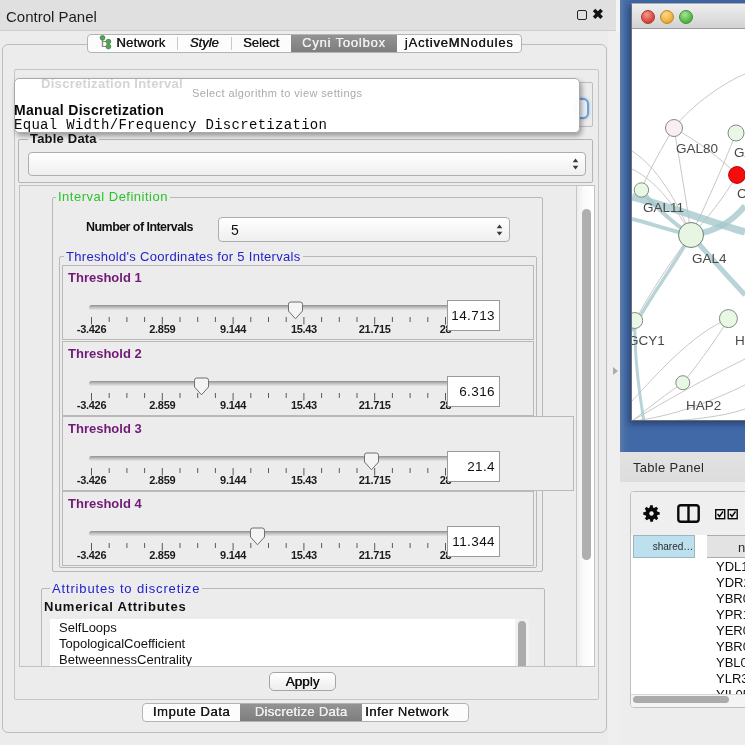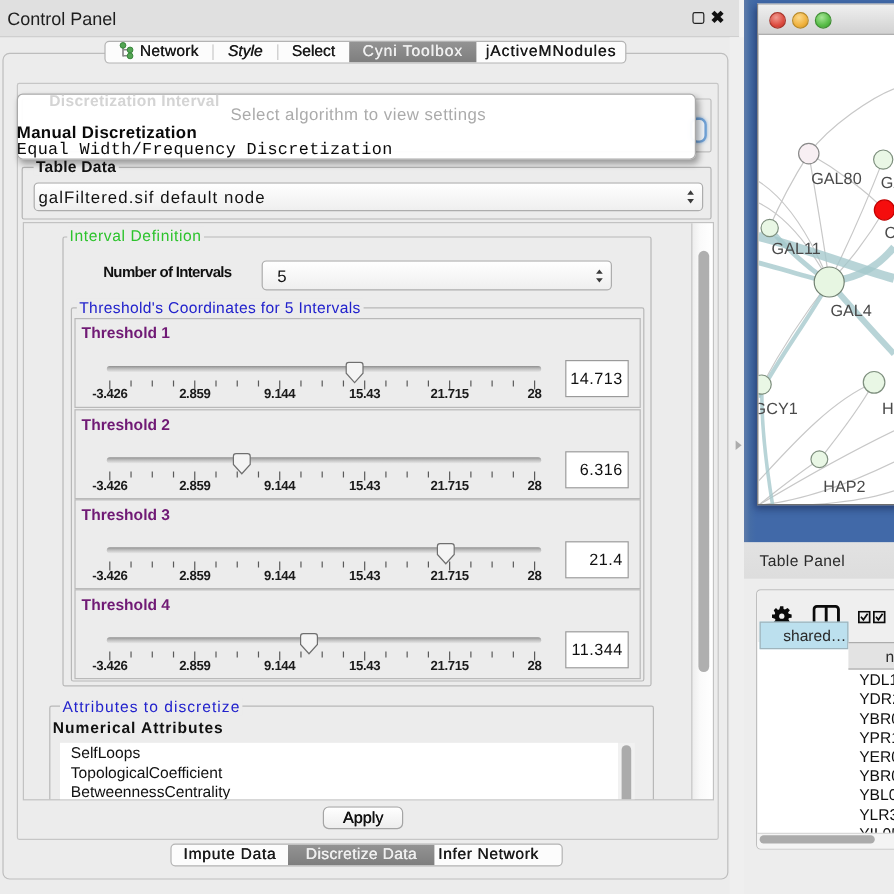--- a/index.html
+++ b/index.html
@@ -33,21 +33,21 @@
     border:1px solid #ADADAD;border-radius:4px;font-size:14px;color:#111;
     display:flex;align-items:center;}
   .combo .arrows{position:absolute;right:6px;top:0;height:100%;display:flex;flex-direction:column;
     justify-content:center;line-height:6px;font-size:7px;color:#333;}
   
   .trow{position:absolute;left:42px;width:470px;height:73px;background:#ECECEC;
     border:1px solid #B9B9B9;}
   .tlabel{position:absolute;left:5px;top:4px;font-size:13px;font-weight:bold;color:#701a75;}
   .track{position:absolute;left:26px;top:39px;width:362px;height:5px;border-radius:3px;
     background:linear-gradient(180deg,#8F8F8F,#BDBDBD 45%,#E6E6E6);}
-  .vfield{position:absolute;left:408px;top:34px;width:53px;height:31px;background:#FFF;
+  .vfield{position:absolute;left:384px;top:34px;width:53px;height:31px;background:#FFF;
     border:1px solid #9A9A9A;font-size:13.5px;color:#111;display:flex;align-items:center;
     justify-content:flex-end;padding-right:4px;box-sizing:border-box;letter-spacing:0.4px;}
   .ticks{position:absolute;left:0;top:50px;}
   .ticklabels{position:absolute;top:57px;left:0;font-size:11px;font-weight:bold;color:#1A1A1A;letter-spacing:-0.3px;}
   .ticklabels span{position:absolute;transform:translateX(-50%);white-space:nowrap;}
   .thumb{position:absolute;top:35px;width:17px;height:19px;}
   
   #popup{left:14px;top:78px;width:564px;height:53px;background:rgba(255,255,255,0.96);
     border:1px solid #A9A9A9;border-radius:5px;box-shadow:2px 3px 5px rgba(0,0,0,0.35);}
   
@@ -93,21 +93,20 @@
     <div class="seg" style="width:124px;letter-spacing:0.8px;">jActiveMNodules</div>
   </div>
 
   <div class="abs" id="cynipanel"></div>
 
   <div class="abs groupbox" style="left:18px;top:82px;width:573px;height:43px;"></div>
 
   <div class="abs groupbox" style="left:18px;top:139px;width:573px;height:42px;border-color:#B5B5B5;"></div>
   <div class="abs gtitle b" style="left:28px;top:131px;color:#141414;background:#ECECEC;font-weight:bold;letter-spacing:0.2px;">Table Data</div>
   <div class="combo" style="left:28px;top:152px;width:556px;height:22px;">
-    <span style="margin-left:3px;letter-spacing:0.9px;">galFiltered.sif default node</span>
     <span class="arrows">
         <svg width="7" height="12" viewBox="0 0 7 12">
           <path d="M3.5,0.5 L6.3,4.2 L0.7,4.2 Z" fill="#3A3A3A"></path>
           <path d="M3.5,11.5 L6.3,7.8 L0.7,7.8 Z" fill="#3A3A3A"></path>
         </svg>
       </span>
   </div>
 
   <div class="abs" style="left:19px;top:185px;width:576px;height:482px;border:1px solid #C2C2C2;background:#ECECEC;box-sizing:border-box;overflow:hidden;">
     <div class="abs" style="left:0;top:0;width:557px;height:482px;overflow:hidden;" id="scrollcontent">
@@ -199,21 +198,21 @@
         <div class="ticklabels">
             <span style="left:28.5px;">-3.426</span>
             <span style="left:99.3px;">2.859</span>
             <span style="left:170.1px;">9.144</span>
             <span style="left:240.9px;">15.43</span>
             <span style="left:311.7px;">21.715</span>
             <span style="left:382.5px;">28</span>
           </div>
         <div class="vfield">6.316</div>
       </div>
-      <div class="trow" style="top:230px;">
+      <div class="trow" style="top:230px;padding-left:40px;">
         <div class="tlabel">Threshold 3</div>
         <div class="track"></div>
         <svg class="thumb" style="left:300px;" width="17" height="19" viewBox="0 0 17 19">
             <path d="M1.5,3.2 Q1.5,1 3.7,1 L13.3,1 Q15.5,1 15.5,3.2 L15.5,10 L8.5,17.8 L1.5,10 Z" fill="#F4F4F4" stroke="#6F6F6F" stroke-width="1"></path>
           </svg>
         <svg class="ticks" width="470" height="9">
             <line x1="28.5" y1="1" x2="28.5" y2="8.5" stroke="#5A5A5A" stroke-width="1"></line>
             <line x1="46.2" y1="1" x2="46.2" y2="6" stroke="#5A5A5A" stroke-width="1"></line>
             <line x1="63.9" y1="1" x2="63.9" y2="6" stroke="#5A5A5A" stroke-width="1"></line>
             <line x1="81.6" y1="1" x2="81.6" y2="6" stroke="#5A5A5A" stroke-width="1"></line>
@@ -303,21 +302,21 @@
   <div class="abs tabgroup" id="bottabs">
     <div class="seg" style="width:97px;letter-spacing:0.6px;">Impute Data</div>
     <div class="seg sel" style="width:122px;letter-spacing:0.3px;">Discretize Data</div>
     <div class="seg" style="width:90px;letter-spacing:0.5px;">Infer Network</div>
   </div>
 
   <div class="abs" style="left:575px;top:98px;width:14px;height:21px;background:#EDF2F8;border:2px solid #6FA0D4;border-radius:6px;box-sizing:border-box;box-shadow:0 0 3px rgba(111,160,212,0.8);"></div>
 
   <div class="abs" id="popup">
     <div class="abs" style="left:26px;top:-3px;font-size:13px;font-weight:bold;color:#D4D4D4;letter-spacing:0.3px;">Discretization Interval</div>
-    <div class="abs" style="left:177px;top:8px;font-size:14px;color:#ABABAB;letter-spacing:0.4px;">Select algorithm to view settings</div>
+    <div class="abs" style="left:177px;top:8px;font-size:11px;color:#ABABAB;letter-spacing:0.4px;">Select algorithm to view settings</div>
     <div class="abs" style="left:-1px;top:23px;font-size:14px;font-weight:bold;color:#0A0A0A;letter-spacing:0.3px;">Manual Discretization</div>
     <div class="abs" style="left:-1px;top:38px;font-size:14px;color:#0A0A0A;letter-spacing:0.3px;font-family:Liberation Mono, monospace;">Equal Width/Frequency Discretization</div>
   </div>
 
   <div class="abs" style="left:608px;top:31px;width:12px;height:714px;background:#EFEFEF;"></div>
   <div class="abs" style="left:616px;top:0;width:4px;height:31px;background:#F3F3F3;"></div>
   <div class="abs" id="blue"></div>
   <div class="abs" id="netwin">
     <div class="abs" id="nettitle"></div>
     <div class="light" style="left:9px;background:radial-gradient(circle at 40% 30%,#F09A90,#DD4B40 60%,#B83228);border:0.5px solid #A8352B;"></div>
@@ -388,21 +387,21 @@
       <rect x="1.3" y="1.3" width="20.4" height="16.4" rx="2.5" fill="none" stroke="#0A0A0A" stroke-width="2.4"></rect>
       <line x1="11.5" y1="1.3" x2="11.5" y2="17.7" stroke="#0A0A0A" stroke-width="2.4"></line>
     </svg>
     <svg class="abs" style="left:84px;top:17px;" width="24" height="11" viewBox="0 0 24 11">
       <rect x="0.7" y="0.7" width="9" height="9" fill="none" stroke="#0A0A0A" stroke-width="1.4"></rect>
       <path d="M2.5,5 L4.5,7.5 L8,2.5" fill="none" stroke="#0A0A0A" stroke-width="1.4"></path>
       <rect x="13.2" y="0.7" width="9" height="9" fill="none" stroke="#0A0A0A" stroke-width="1.4"></rect>
       <path d="M15,5 L17,7.5 L20.5,2.5" fill="none" stroke="#0A0A0A" stroke-width="1.4"></path>
     </svg>
 
-    <div class="abs" style="left:2px;top:26px;width:74px;height:23px;background:#BCE0EE;border:1px solid #9FB4BC;box-sizing:border-box;display:flex;align-items:center;justify-content:center;padding-left:18px;font-size:13px;color:#2A2A2A;">shared…</div>
+    <div class="abs" style="left:2px;top:43px;width:62px;height:23px;background:#BCE0EE;border:1px solid #9FB4BC;box-sizing:border-box;display:flex;align-items:center;justify-content:center;padding-left:18px;font-size:10px;color:#2A2A2A;">shared…</div>
     <div class="abs" style="left:76px;top:43px;width:54px;height:23px;background:#E3E3E3;border:1px solid #ACACAC;border-left:none;box-sizing:border-box;display:flex;align-items:center;justify-content:flex-end;font-size:13px;color:#2A2A2A;">
         <span style="position:absolute;left:31px;top:4px;">na…</span>
       </div>
 
     <div class="abs" style="left:85px;top:67px;width:45px;font-size:13px;color:#0F0F0F;line-height:16px;white-space:pre;overflow:hidden;">YDL19…
 YDR27…
 YBR043C
 YPR145W
 YER054C
 YBR045C

